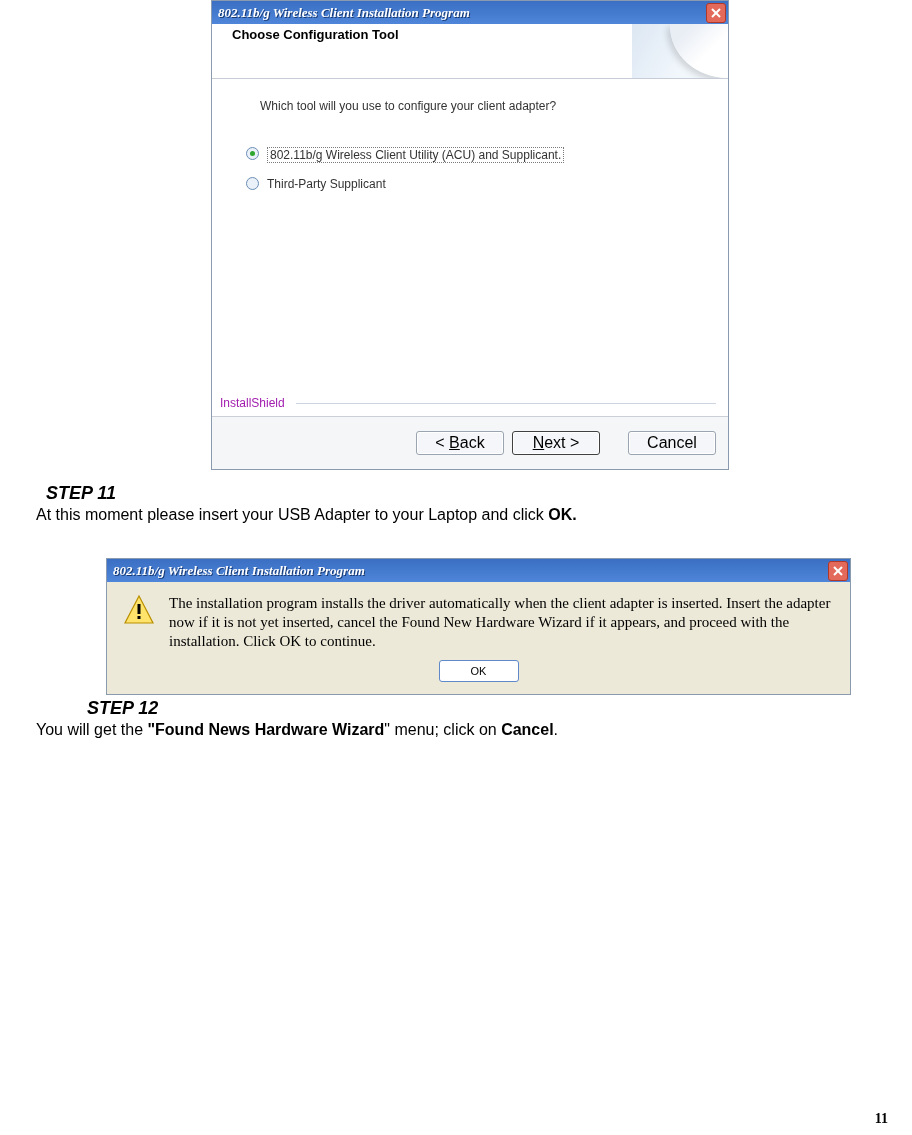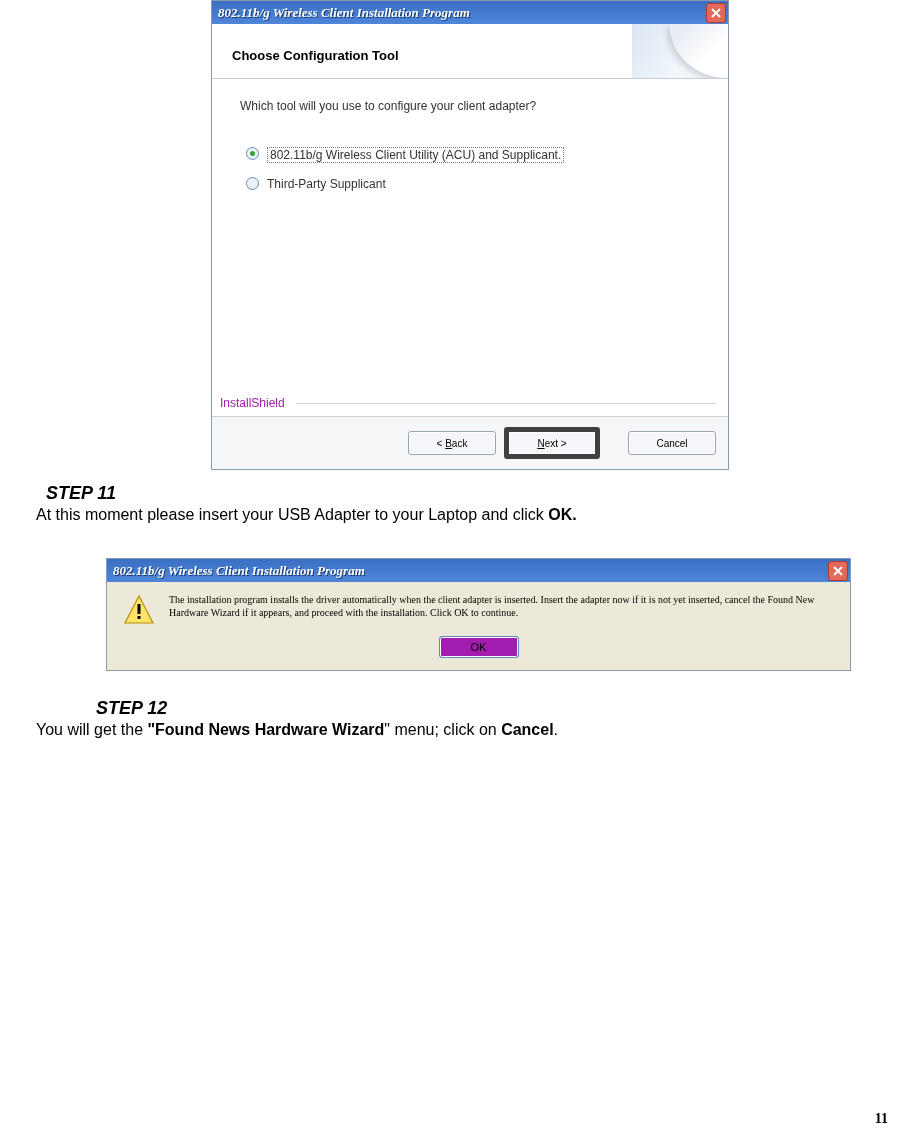--- a/index.html
+++ b/index.html
@@ -55,21 +55,21 @@
 
   .banner-strip {
     position: relative;
     height: 54px;
     border-bottom: 1px solid #c7cdd6;
     background: #fff;
     overflow: hidden;
   }
   .banner-strip .banner-title {
     position: absolute;
-    left: 20px; top: 24px;
+    left: 20px; top: 3px;
     font-size: 13px;
     font-weight: bold;
     color: #000;
   }
   .curl {
     position: absolute;
     top: 0; right: 0;
     width: 96px; height: 54px;
   }
   .curl .bg {
@@ -90,20 +90,21 @@
   .dlg1-body {
     height: 337px;
     padding: 20px 28px 8px 28px;
     font-size: 12px;
     color: #333;
     position: relative;
     box-sizing: border-box;
   }
   .dlg1-body .question {
     margin-bottom: 34px;
+    margin-left: 20px;
   }
   .option-row {
     display: flex;
     margin: 4px 0 14px 6px;
     font-size: 12px;
   }
   .radio-outer {
     width: 11px; height: 11px;
     border: 1px solid #6b8db6;
     border-radius: 50%;
@@ -143,29 +144,29 @@
     display: flex;
     align-items: center;
     justify-content: flex-end;
     gap: 8px;
     padding-right: 12px;
     background: #f5f6f8;
   }
   .win-btn {
     min-width: 78px;
     height: 22px;
-    font-size: 10px;
+    font-size: 16px;
     border: 1px solid #9aa5b1;
     background: #f4f6f9;
     border-radius: 3px;
     padding: 0 4px;
     display: flex; align-items: center; justify-content: center;
     box-shadow: inset 0 0 0 1px #fff;
   }
-  .win-btn.primary { border: 5px solid #404040; }
+  .win-btn.primary { border: 1px solid #404040; }
   .win-btn span u { text-decoration: underline; }
 
   
   .step-h {
     position: absolute;
     font-family: Arial, Helvetica, sans-serif;
     font-weight: bold;
     font-style: italic;
     font-size: 18px;
     color: #000;
@@ -196,35 +197,35 @@
     padding: 12px 16px 4px 16px;
   }
   .warn-icon {
     width: 32px; height: 32px;
     flex: 0 0 32px;
     margin-right: 14px;
   }
   .warn-icon svg { width: 32px; height: 32px; display: block; }
   .dlg2-text {
     font-family: "Times New Roman", serif;
-    font-size: 10px;
+    font-size: 15px;
     color: #000;
     line-height: 1.25;
   }
   .dlg2-buttons {
     display: flex;
     justify-content: center;
     padding: 6px 0 12px 0;
   }
   .ok-btn {
     min-width: 78px;
     height: 20px;
     font-size: 11px;
     border: 1px solid #5f89c9;
-    background: #a21caf;
+    background: #ffffff;
     border-radius: 3px;
     display: flex; align-items: center; justify-content: center;
     box-shadow: inset 0 0 0 1px #fff;
   }
 
   
   .page-number {
     position: absolute;
     right: 24px;
     bottom: 8px;
@@ -314,20 +315,20 @@
       </div>
       <div class="dlg2-text">The installation program installs the driver automatically when the client adapter is inserted. Insert the adapter now if it is not yet inserted, cancel the Found New Hardware Wizard if it appears, and proceed with the installation. Click OK to continue.</div>
     </div>
     <div class="dlg2-buttons">
       <div class="ok-btn">
         <span>OK</span>
       </div>
     </div>
   </div>
 
-  <div class="step-h" style="left:12px; top:698px;padding-left:38px;">STEP 12</div>
+  <div class="step-h" style="left:3px; top:698px;padding-left:38px;">STEP 12</div>
   <div class="step-body" style="left:36px; top:721px; width:820px;">
     <span>You will get the </span><b>"Found News Hardware Wizard</b><span>" menu; click on </span><b>Cancel</b><span>.</span>
   </div>
 
   <div class="page-number">11</div>
 
 </div>
 
 </body></html>

